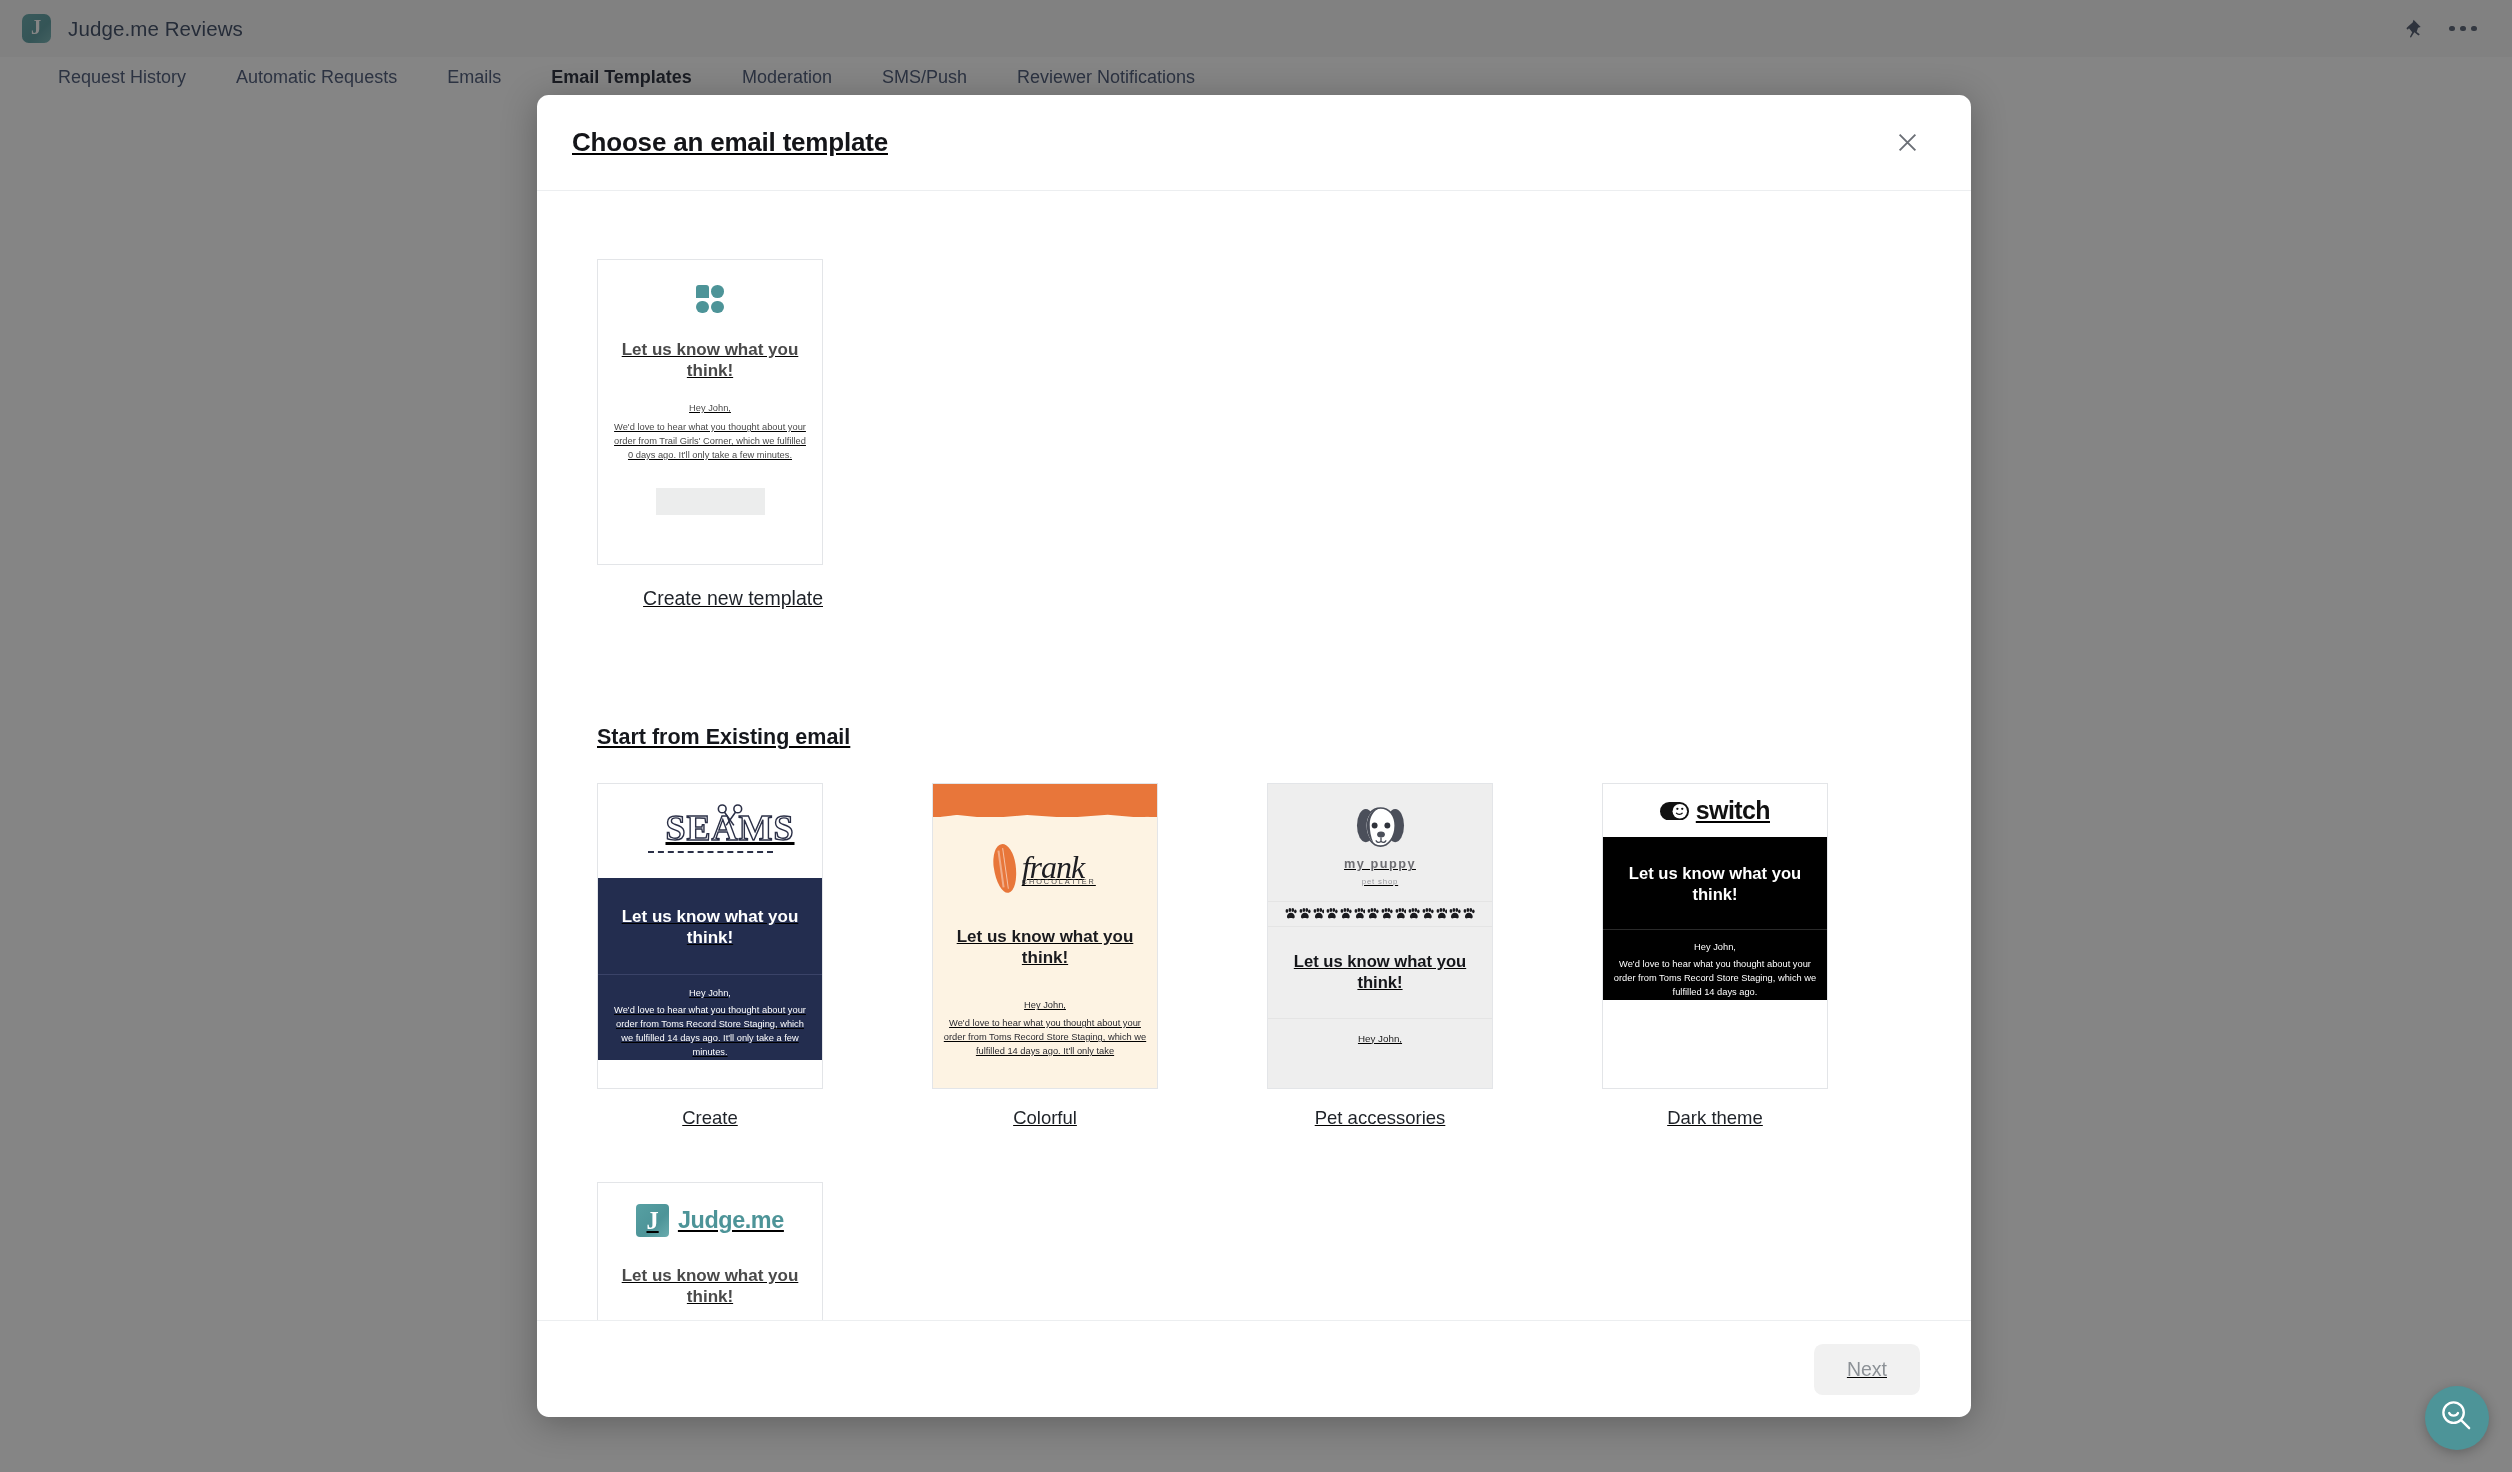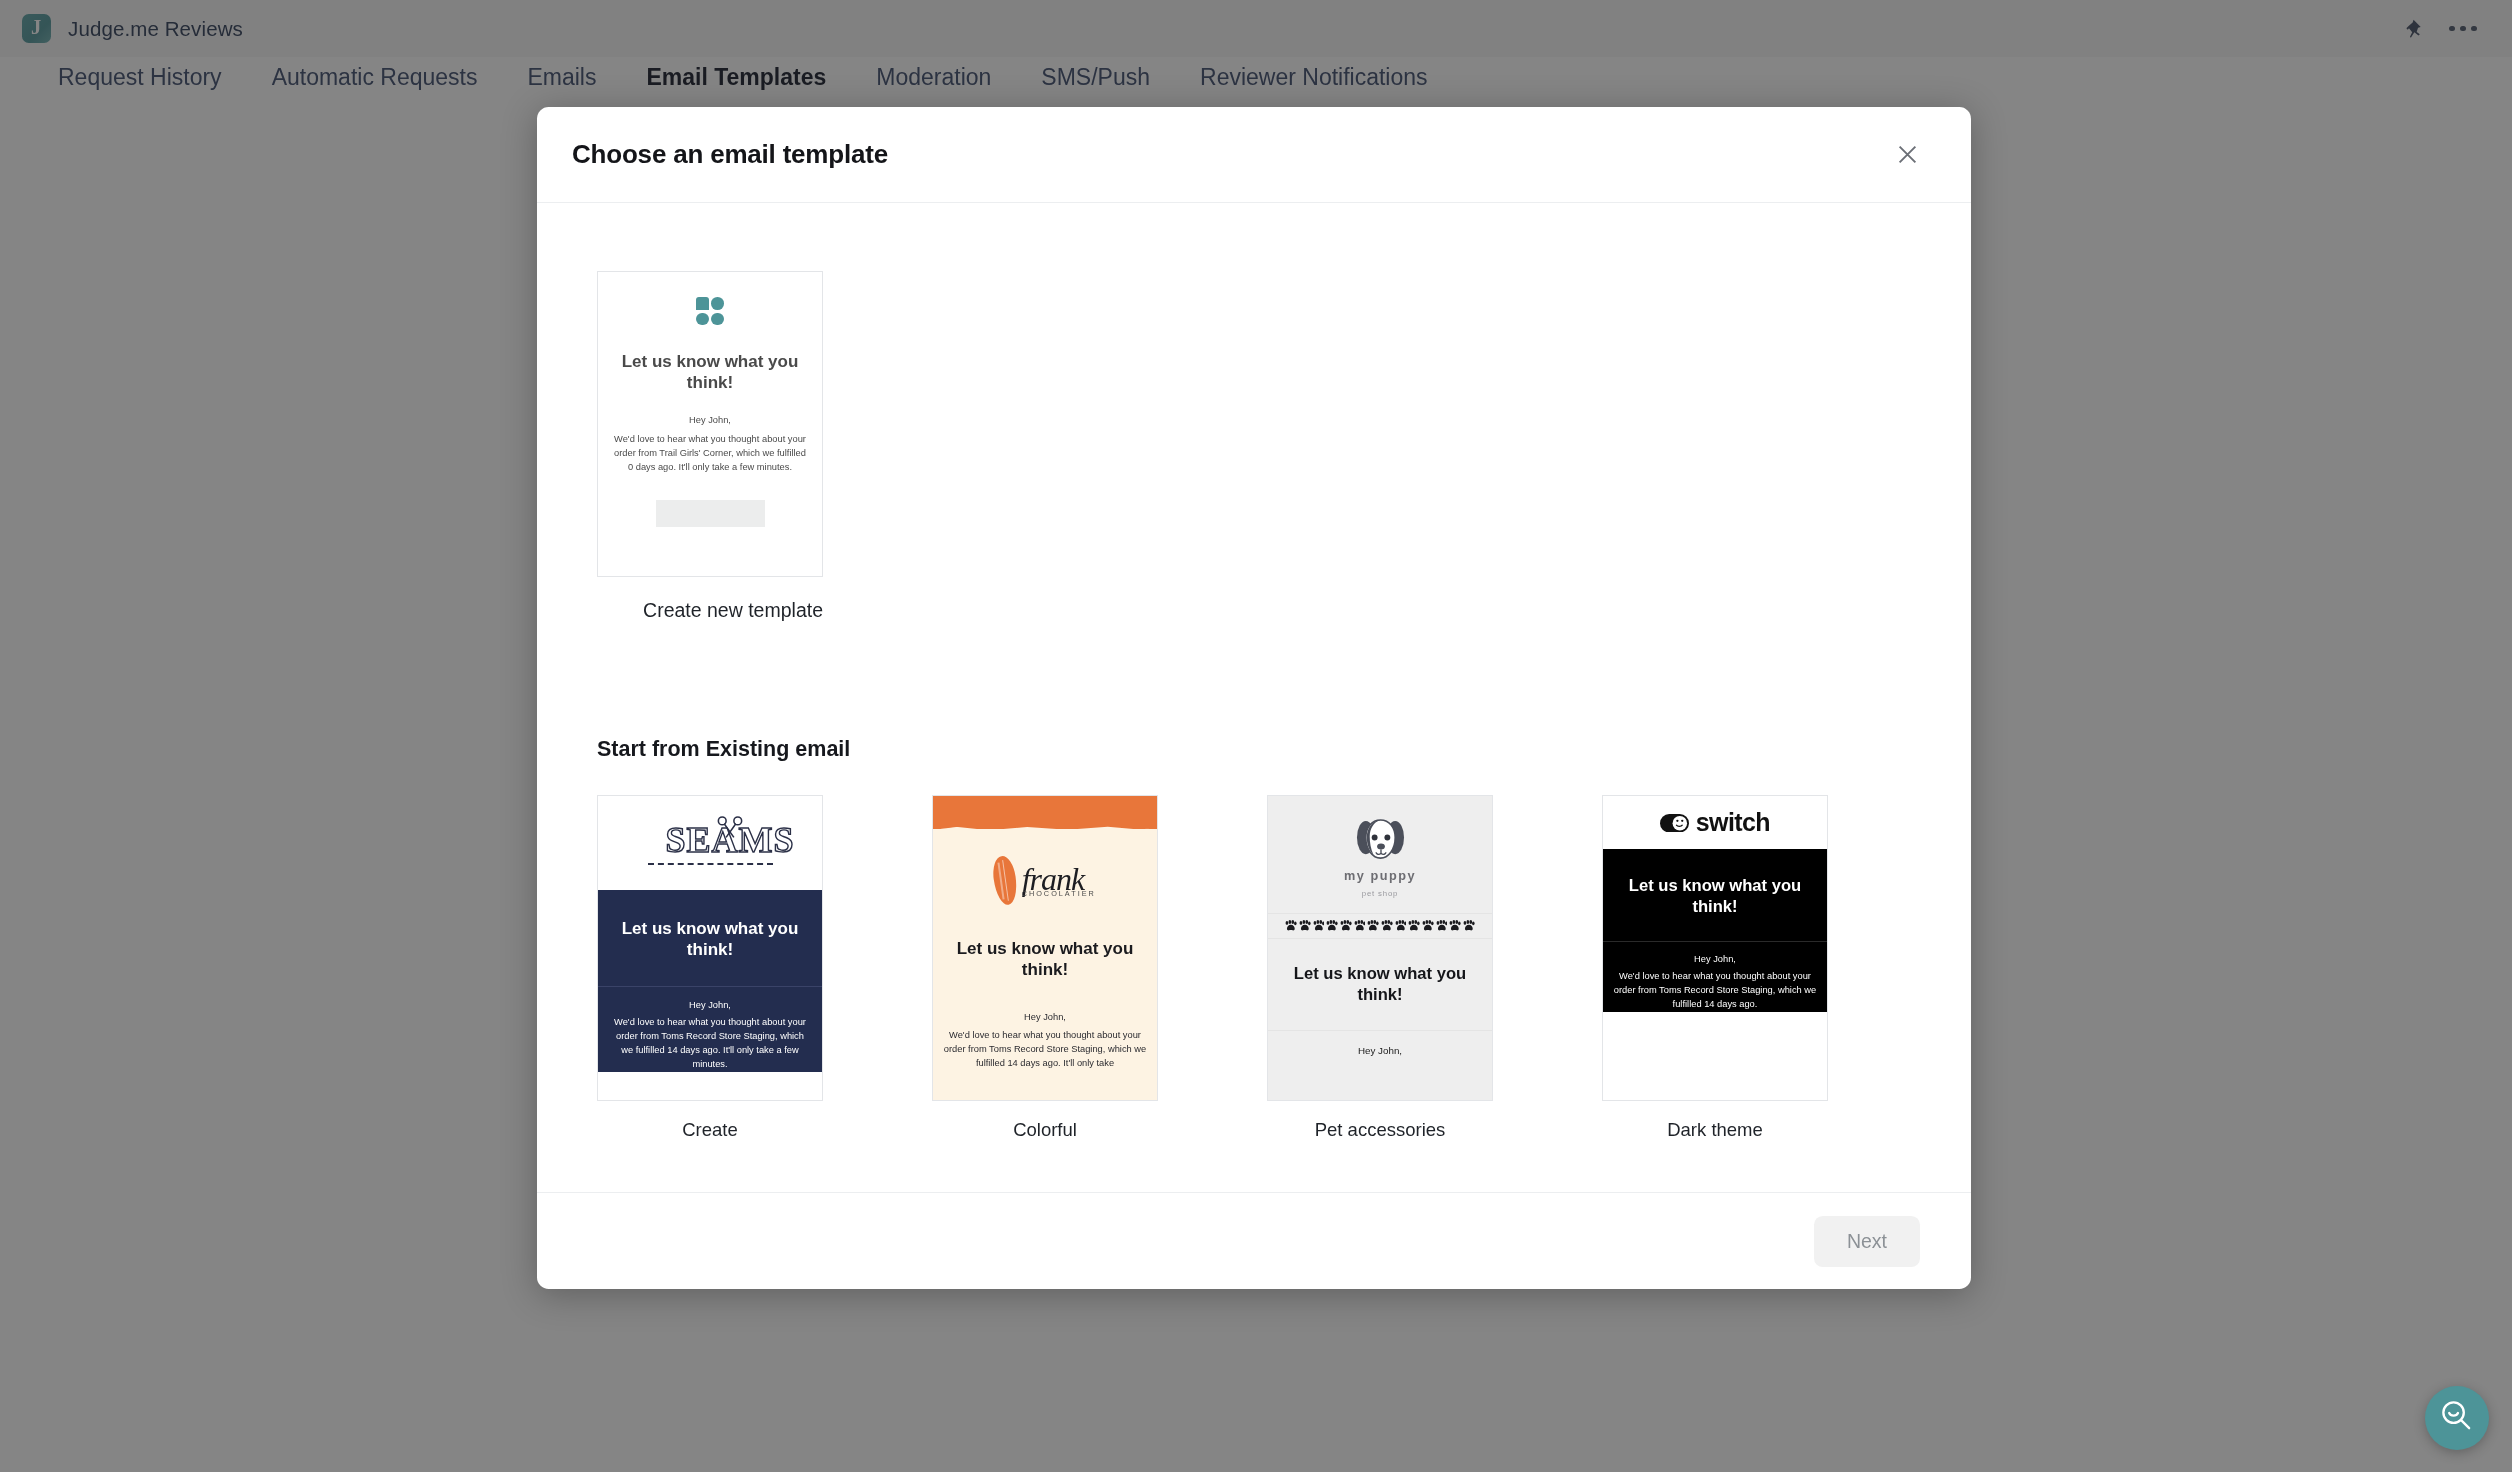--- a/index.html
+++ b/index.html
@@ -41,44 +41,45 @@
   
   .navbar {
     position:absolute; top:57px; left:0; width:2512px; height:41px;
     background:#ffffff;
     display:flex; align-items:center;
     padding:0 33px;
     gap:0;
     z-index:1;
   }
   .nav-tab {
-    font-size:23px; color:#3b4a6b; padding:0 25px; white-space:nowrap;
+    font-size:18px; color:#3b4a6b; padding:0 25px; white-space:nowrap;
     line-height:41px;
   }
   .nav-tab.active { color:#121826; font-weight:700; }
 
   
   .page-body { position:absolute; top:98px; left:0; width:2512px; height:1375px; background:#fff; }
 
   
   .overlay {
     position:absolute; top:0; left:0; width:2512px; height:1473px;
     background:rgba(33,33,33,0.55);
     z-index:20;
   }
 
   
   .modal {
-    position:absolute; left:537px; top:107px;
-    width:1434px; height:1182px;
+    position:absolute; left:537px; top:95px;
+    width:1434px; height:1322px;
     background:#fff; border-radius:11.7px;
     z-index:30;
     display:flex; flex-direction:column;
     box-shadow:0 5.9px 35px rgba(0,0,0,.28);
     overflow:hidden;
+    text-decoration:underline;
   }
   .modal-header {
     height:96px; flex:none;
     display:flex; align-items:center;
     padding:0 43px 0 35px;
     border-bottom:1px solid #eceef0;
   }
   .modal-title { font-size:26px; font-weight:700; color:#141519; letter-spacing:-0.2px; }
   .close-btn {
     margin-left:auto; width:41px; height:41px;

